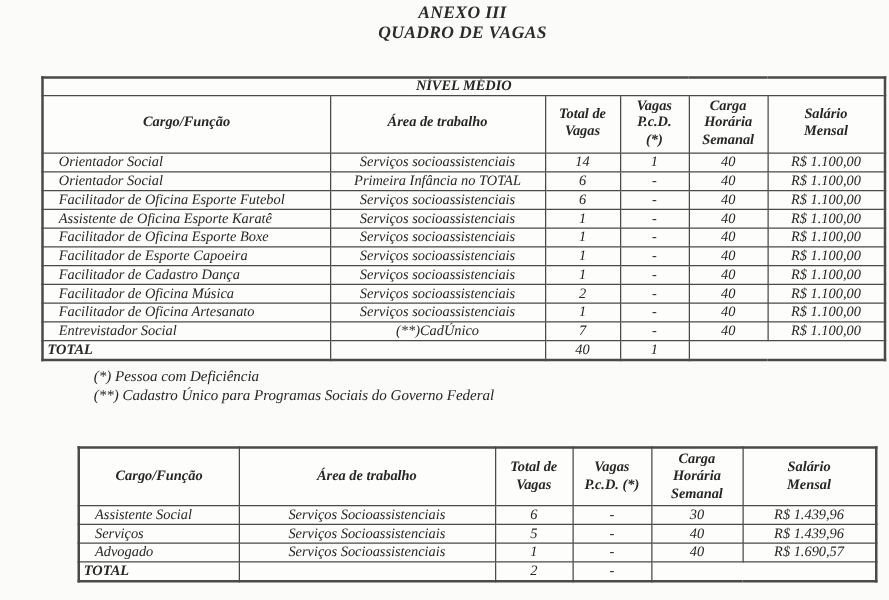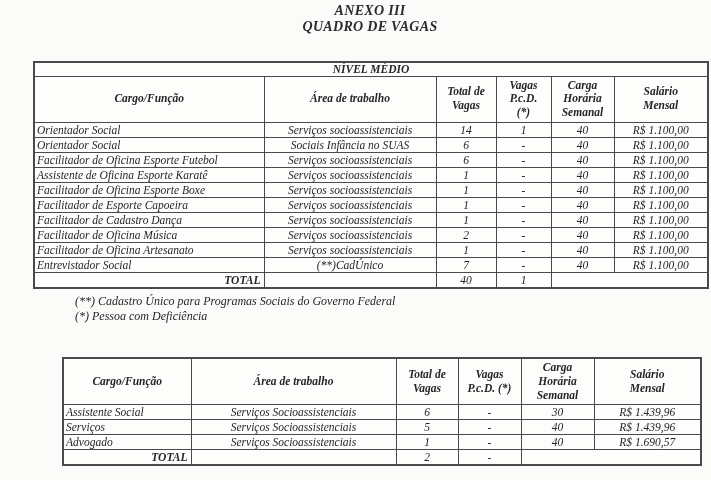--- a/index.html
+++ b/index.html
@@ -51,22 +51,22 @@
     padding: 2px 1px;
   }
   td {
     height: 14px;
     line-height: 12px;
     padding: 1px 3px;
     text-align: center;
     white-space: nowrap;
     overflow: hidden;
   }
-  td.cargo { text-align: left; padding-left: 2px; }
-  td.total-label { font-weight: bold; text-align: right; }
+  td.cargo { text-align: left; padding-left: 12px; }
+  td.total-label { font-weight: bold; text-align: left; }
 
   #table-medio {
     position: absolute;
     top: 61px; left: 33px;
     width: 674px;
   }
   #table-medio .hdr-row th { height: 45px; }
 
   #table-superior {
     position: absolute;
@@ -123,21 +123,21 @@
     <tr>
       <td class="cargo">Orientador Social</td>
       <td>Serviços socioassistenciais</td>
       <td>14</td>
       <td>1</td>
       <td>40</td>
       <td>R$ 1.100,00</td>
     </tr>
     <tr>
       <td class="cargo">Orientador Social</td>
-      <td>Sociais Infância no SUAS</td>
+      <td>Primeira Infância no TOTAL</td>
       <td>6</td>
       <td>-</td>
       <td>40</td>
       <td>R$ 1.100,00</td>
     </tr>
     <tr>
       <td class="cargo">Facilitador de Oficina Esporte Futebol</td>
       <td>Serviços socioassistenciais</td>
       <td>6</td>
       <td>-</td>
@@ -204,22 +204,22 @@
       <td class="total-label">TOTAL</td>
       <td></td>
       <td>40</td>
       <td>1</td>
       <td colspan="2"></td>
     </tr>
   </tbody>
     </table>
 
   <div class="footnotes">
+    <div>(*) Pessoa com Deficiência</div>
     <div>(**) Cadastro Único para Programas Sociais do Governo Federal</div>
-    <div>(*) Pessoa com Deficiência</div>
   </div>
 
   <table id="table-superior">
     <colgroup>
       <col style="width:128px">
         <col style="width:205px">
         <col style="width:62px">
       <col style="width:63px">
         <col style="width:73px">
         <col style="width:107px">

